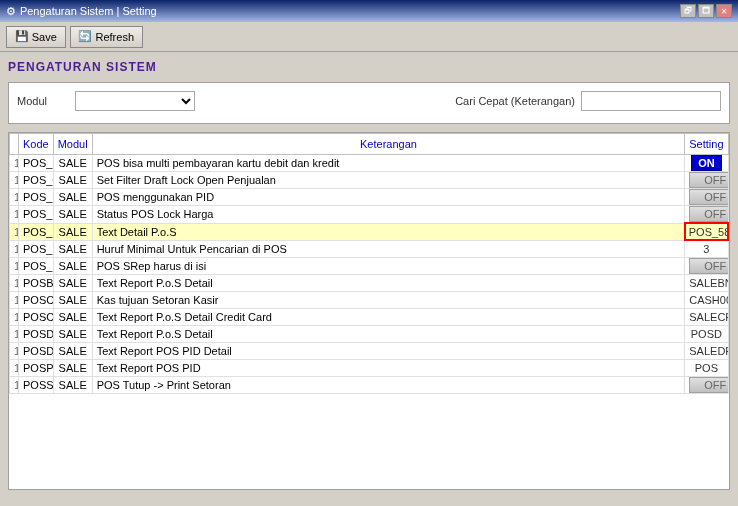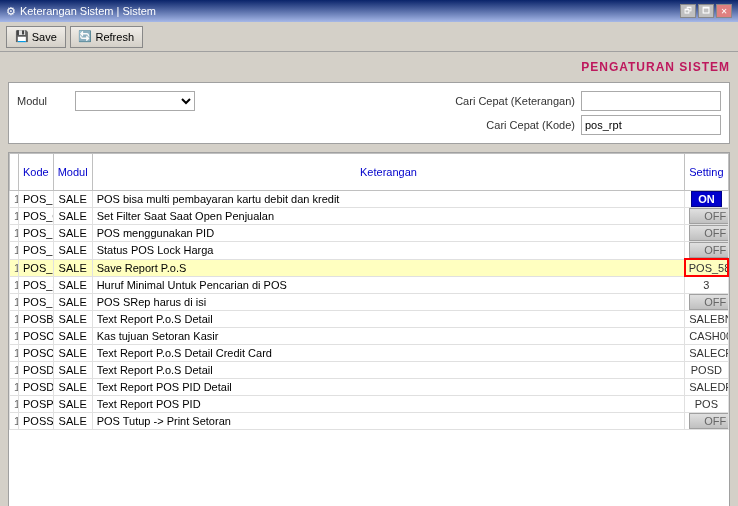--- a/index.html
+++ b/index.html
@@ -68,24 +68,24 @@
 
     
     .main-content {
       background: #d4d0c8;
       padding: 8px;
       height: calc(506px - 22px - 30px);
     }
 
     
     .header-label {
-      text-align: right;
+      text-align: left;
       font-size: 12px;
       font-weight: bold;
-      color: #be185d;
+      color: #4c1d95;
       margin-bottom: 8px;
       letter-spacing: 1px;
     }
 
     
     .form-area {
       background: white;
       border: 1px solid #a0a0a0;
       padding: 8px;
       margin-bottom: 8px;
@@ -143,21 +143,21 @@
       position: relative;
     }
     table {
       width: 100%;
       border-collapse: collapse;
       font-size: 11px;
     }
     thead th {
       background: white;
       border: 1px solid #c0c0c0;
-      padding: 12px 4px;
+      padding: 4px 4px;
       text-align: center;
       color: #0000cc;
       font-weight: normal;
       position: sticky;
       top: 0;
       z-index: 1;
     }
     tbody tr {
       background: white;
     }
@@ -202,21 +202,21 @@
     .table-container::-webkit-scrollbar { width: 16px; }
     .table-container::-webkit-scrollbar-track { background: #f0f0f0; border-left: 1px solid #c0c0c0; }
     .table-container::-webkit-scrollbar-thumb { background: #c0c0c0; border: 1px solid #a0a0a0; }
   </style>
 </head>
 <body>
 
 <div class="title-bar">
   <div class="title-bar-left">
     <span>⚙</span>
-    <span>Keterangan Sistem | Sistem</span>
+    <span>Pengaturan Sistem | Setting</span>
   </div>
   <div class="title-bar-right">
     <div class="title-btn">🗗</div>
     <div class="title-btn">🗖</div>
     <div class="title-btn" style="background:#e08080;">✕</div>
   </div>
 </div>
 
 <div class="toolbar">
   <button class="toolbar-btn">
@@ -238,24 +238,20 @@
 
       <div class="form-row">
         <span class="form-label">Modul</span>
         <select class="form-select"></select>
       </div>
 
       <div class="search-group" style="margin-left: auto;">
         <div class="search-row">
           <span class="search-label">Cari Cepat (Keterangan)</span>
           <input class="search-input" type="text" value="" style="">
-        </div>
-        <div class="search-row">
-          <span class="search-label">Cari Cepat (Kode)</span>
-          <input class="search-input" type="text" id="search-code-field" value="pos_rpt" style="">
         </div>
       </div>
     </div>
   </div>
 
   <div class="table-container">
     <table>
       <thead>
         <tr>
           <th></th>
@@ -270,42 +266,42 @@
             <td class="row-num">153</td>
             <td class="kode">POS_MULTI_PAYMENT</td>
             <td class="modul">SALE</td>
             <td class="keterangan">POS bisa multi pembayaran kartu debit dan kredit</td>
             <td class="setting"><span class="btn-on">ON</span></td>
           </tr>
           <tr>
             <td class="row-num">154</td>
             <td class="kode">POS_OPEN_DRAFT</td>
             <td class="modul">SALE</td>
-            <td class="keterangan">Set Filter Saat Saat Open Penjualan</td>
+            <td class="keterangan">Set Filter Draft Lock Open Penjualan</td>
             <td class="setting"><span class="btn-off">OFF</span></td>
           </tr>
           <tr>
             <td class="row-num">155</td>
             <td class="kode">POS_PID</td>
             <td class="modul">SALE</td>
             <td class="keterangan">POS menggunakan PID</td>
             <td class="setting"><span class="btn-off">OFF</span></td>
           </tr>
           <tr>
             <td class="row-num">156</td>
             <td class="kode">POS_PRICE_LOCK</td>
             <td class="modul">SALE</td>
             <td class="keterangan">Status POS Lock Harga</td>
             <td class="setting"><span class="btn-off">OFF</span></td>
           </tr>
           <tr style="background: rgb(255, 255, 192);">
             <td class="row-num">157</td>
             <td class="kode">POS_RPT</td>
             <td class="modul">SALE</td>
-            <td class="keterangan">Save Report P.o.S</td>
+            <td class="keterangan">Text Detail P.o.S</td>
             <td class="setting" style="border: 2px solid red; padding: 1px 3px;"><span class="setting-text">POS_58mm</span></td>
           </tr>
           <tr>
             <td class="row-num">158</td>
             <td class="kode">POS_SEARCH_LIMITW</td>
             <td class="modul">SALE</td>
             <td class="keterangan">Huruf Minimal Untuk Pencarian di POS</td>
             <td class="setting"><span class="setting-text">3</span></td>
           </tr>
           <tr>

